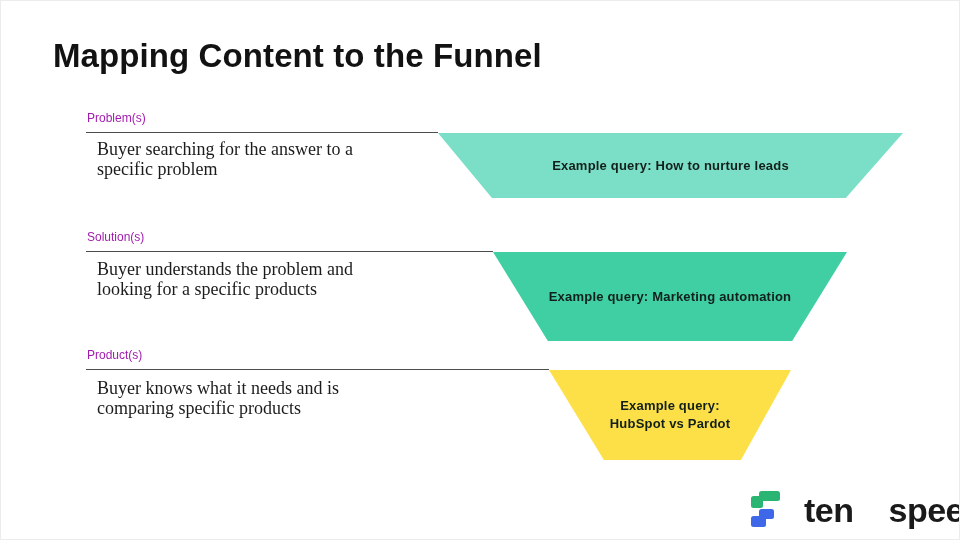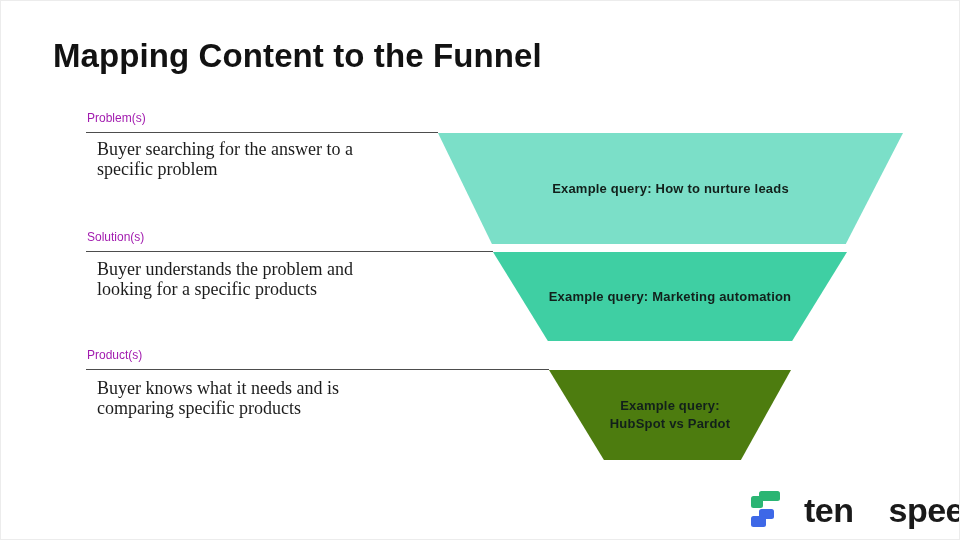--- a/index.html
+++ b/index.html
@@ -40,21 +40,21 @@
   }
   .desc-1 { top: 139px; }
   .desc-2 { top: 259px; }
   .desc-3 { top: 378px; }
   .stage {
     position: absolute;
     display: flex; align-items: center; justify-content: center;
     text-align: center;
   }
   .stage-1 {
-    left: 437px; top: 132px; width: 465px; height: 111px;
+    left: 437px; top: 132px; width: 465px; height: 65px;
     clip-path: polygon(0% 0%, 100% 0%, 87.7% 100%, 11.6% 100%);
   }
   .stage-2 {
     left: 492px; top: 251px; width: 354px; height: 89px;
     clip-path: polygon(0% 0%, 100% 0%, 84.5% 100%, 15.5% 100%);
   }
   .stage-3 {
     left: 548px; top: 369px; width: 242px; height: 90px;
     clip-path: polygon(0% 0%, 100% 0%, 79.3% 100%, 22.7% 100%);
   }
@@ -93,21 +93,21 @@
   <div class="section-label label-3">Product(s)</div>
   <div class="divider divider-3"></div>
   <div class="section-desc desc-3">Buyer knows what it needs and is comparing specific products</div>
 
   <div class="stage stage-1" style="background: rgb(123, 223, 200);">
     <span class="stage-query">Example query: How to nurture leads</span>
   </div>
   <div class="stage stage-2" style="background: rgb(63, 207, 163);">
     <span class="stage-query">Example query: Marketing automation</span>
   </div>
-  <div class="stage stage-3" style="background: #4d7c0f;">
+  <div class="stage stage-3" style="background: #fde047;">
     <span class="stage-query">Example query: HubSpot vs Pardot</span>
   </div>
 
   <div class="logo">
     <svg class="logo-mark" width="30" height="41" viewBox="0 0 30 41" xmlns="http://www.w3.org/2000/svg">
       <g fill="#2BB573">
         <rect x="8" y="2" width="21" height="10" rx="2.5"></rect>
         <rect x="0" y="7" width="12" height="12" rx="2.5"></rect>
       </g>
       <g fill="#3E68E7">

